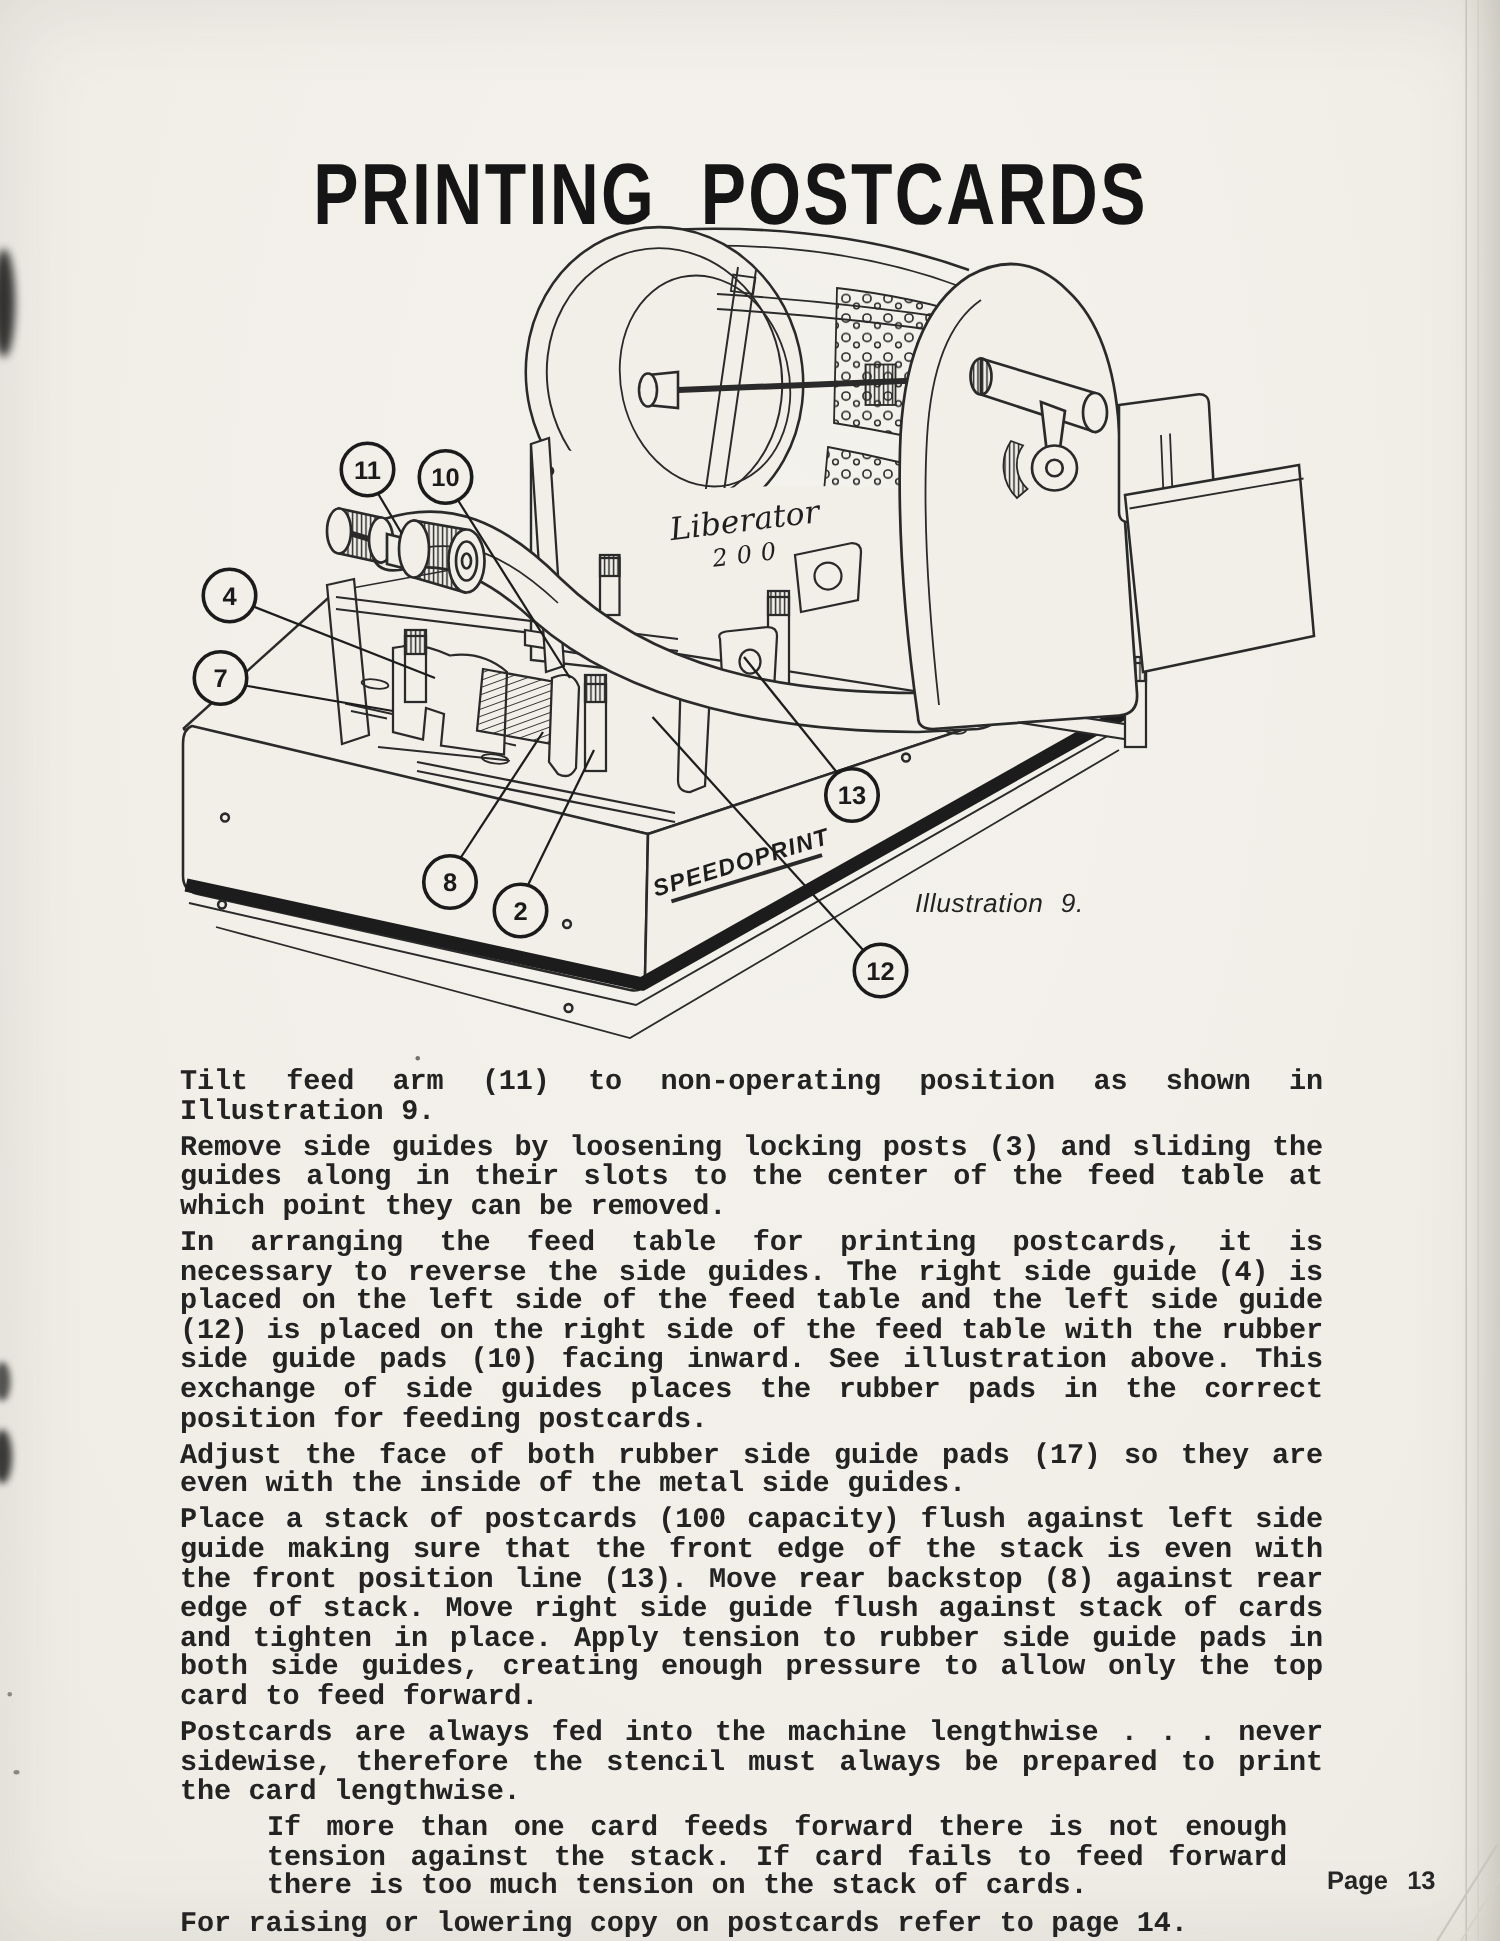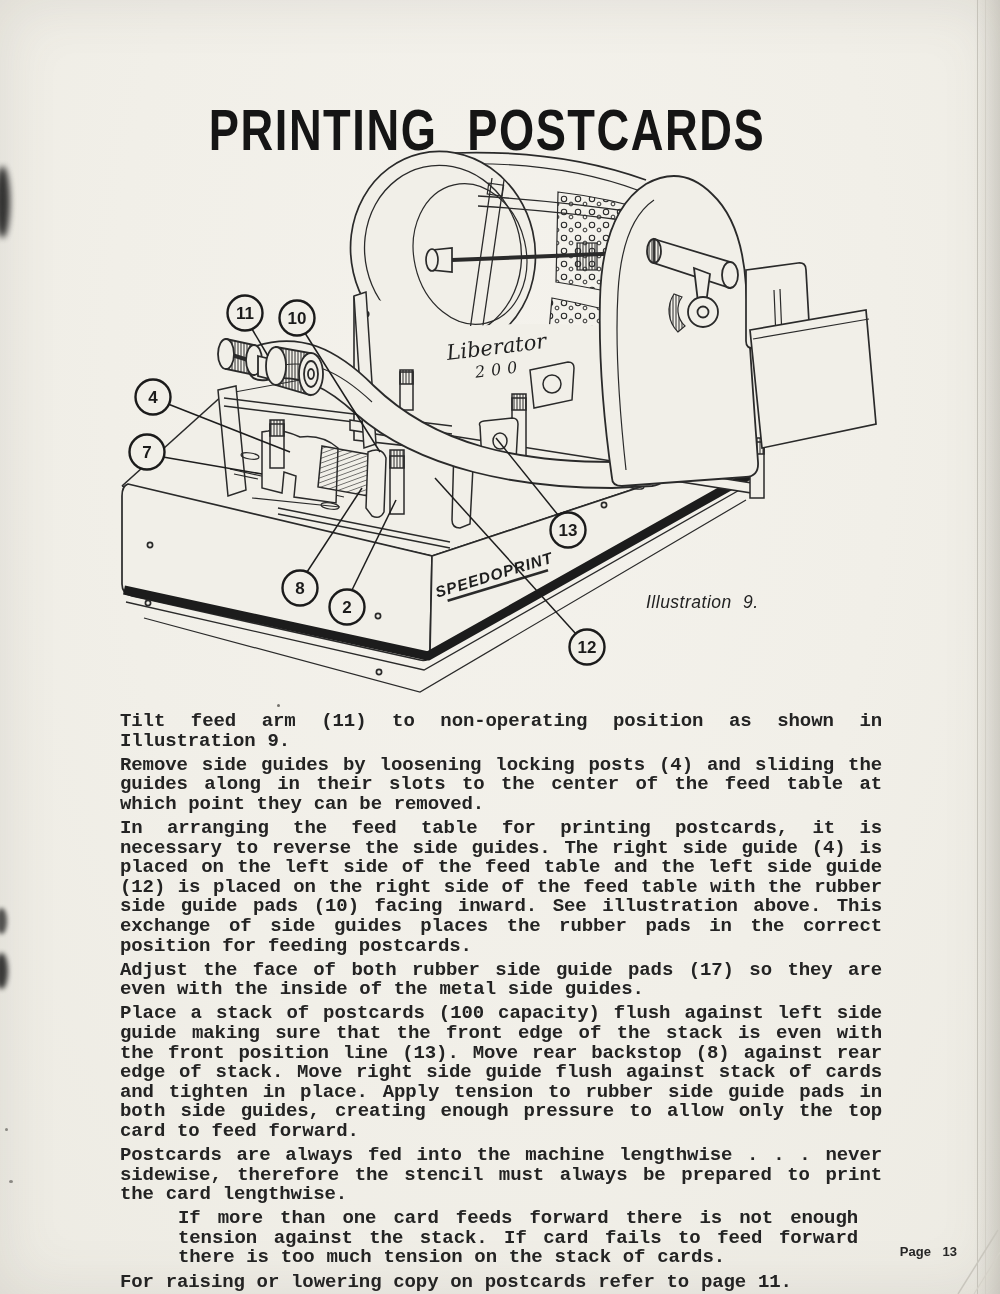--- a/index.html
+++ b/index.html
@@ -16,35 +16,35 @@
     position:absolute;top:96px;left:0;right:26px;
     text-align:center;
     font-size:58px;font-weight:700;letter-spacing:2px;word-spacing:20px;
     color:#151515;
     transform:scaleX(.78);transform-origin:50% 50%;
     white-space:nowrap;
   }
   
   .illu{position:absolute;left:100px;top:148px;width:800px;height:570px;}
   .illu-caption{
-    position:absolute;left:646px;top:592px;
+    position:absolute;left:610px;top:592px;
     font-style:italic;font-size:17.5px;letter-spacing:.5px;word-spacing:6px;color:#222;
   }
   
   .bodytext{
     position:absolute;left:120px;top:712px;width:762px;
     font-size:19px;font-weight:700;line-height:19.6px;
     color:#232323;letter-spacing:-.1px;word-spacing:.5px;font-family:Liberation Mono, monospace;
   }
   .bodytext p{margin:0 0 4.5px 0;text-align:justify;}
   .bodytext p.indented{margin-left:58px;margin-right:24px;}
   
   .page-number{
     position:absolute;right:43px;top:1244px;
-    font-size:13px;font-weight:700;word-spacing:8px;color:#262626;
+    font-size:17px;font-weight:700;word-spacing:8px;color:#262626;
   }
   
   .ink-blob{position:absolute;background:#141414;border-radius:50%;}
   .blob1{left:-5px;top:166px;width:15px;height:72px;filter:blur(3px);opacity:.85;}
   .blob2{left:-4px;top:908px;width:11px;height:26px;filter:blur(2px);opacity:.7;}
   .blob3{left:-5px;top:953px;width:13px;height:36px;filter:blur(2.5px);opacity:.82;}
   .speck{position:absolute;background:#2e2c28;border-radius:50%;}
   .sp1{left:277px;top:704px;width:3px;height:3px;opacity:.65;}
   .sp2{left:5px;top:1128px;width:3px;height:3px;opacity:.5;}
   .sp3{left:9px;top:1180px;width:4px;height:3px;opacity:.5;}
@@ -264,27 +264,27 @@
           <circle cx="587" cy="647" r="17.5" fill="#f1efe8" stroke="#1b1b1b" stroke-width="2.4"></circle>
           <text x="587" y="653">12</text>
         </g>
     </g>
   </svg>
 
   <div class="illu-caption">Illustration 9.</div>
 
   <div class="bodytext">
     <p>Tilt feed arm (11) to non-operating position as shown in Illustration 9.</p>
-    <p>Remove side guides by loosening locking posts (4) and sliding the guides along in their slots to the center of the feed table at which point they can be removed.</p>
+    <p>Remove side guides by loosening locking posts (3) and sliding the guides along in their slots to the center of the feed table at which point they can be removed.</p>
     <p>In arranging the feed table for printing postcards, it is necessary to reverse the side guides.  The right side guide (4) is placed on the left side of the feed table and the left side guide (12) is placed on the right side of the feed table with the rubber side guide pads (10) facing inward.  See illustration above.  This exchange of side guides places the rubber pads in the correct position for feeding postcards.</p>
     <p>Adjust the face of both rubber side guide pads (17) so they are even with the inside of the metal side guides.</p>
     <p>Place a stack of postcards (100 capacity) flush against left side guide making sure that the front edge of the stack is even with the front position line (13).  Move rear backstop (8) against rear edge of stack.  Move right side guide flush against stack of cards and tighten in place.  Apply tension to rubber side guide pads in both side guides, creating enough pressure to allow only the top card to feed forward.</p>
     <p>Postcards are always fed into the machine lengthwise . . . never sidewise, therefore the stencil must always be prepared to print the card lengthwise.</p>
     <p class="indented">If more than one card feeds forward there is not enough tension against the stack.  If card fails to feed forward there is too much tension on the stack of cards.</p>
-    <p>For raising or lowering copy on postcards refer to page 11.</p>
+    <p>For raising or lowering copy on postcards refer to page 14.</p>
     <p>Reload feed table when approximately 10 cards remain in stack.</p>
   </div>
 
   <div class="page-number">Page 13</div>
 
   <div class="ink-blob blob1"></div>
   <div class="ink-blob blob2"></div>
   <div class="ink-blob blob3"></div>
   <div class="speck sp1"></div>
   <div class="speck sp2"></div>

